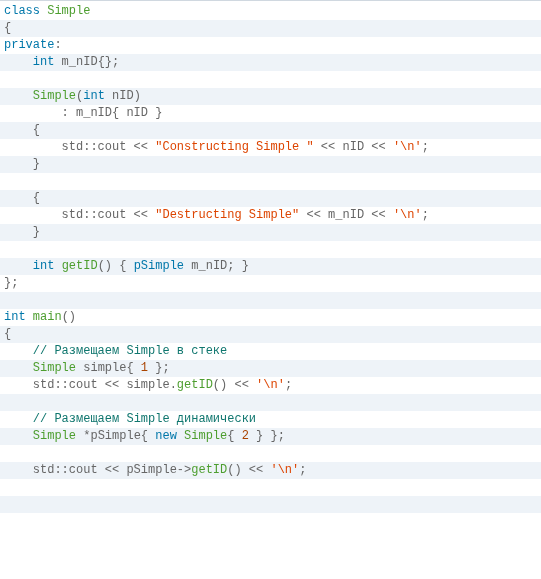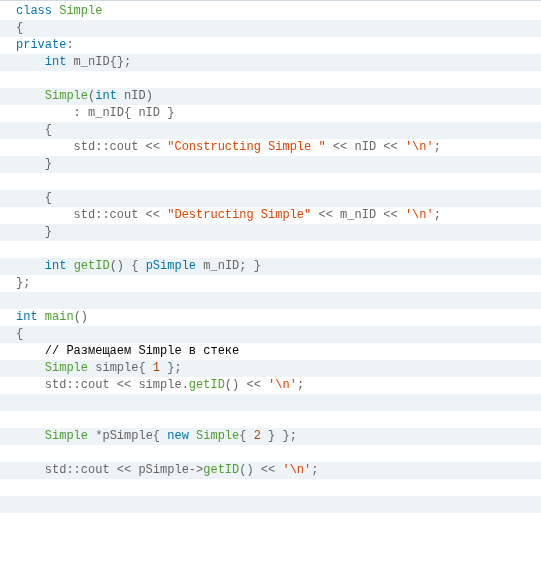--- a/index.html
+++ b/index.html
@@ -11,33 +11,33 @@
     background: #ffffff;
     color: #666666;
     width: 541px;
   }
   .code-container {
     border-top: 1px solid #d0d8e0;
     padding-top: 2px;
   }
   .line {
     white-space: pre;
-    padding-left: 16px;
+    padding-left: 4px;
   }
   .line:nth-child(even) {
     background: #eef3f8;
   }
   .line:nth-child(odd) {
     background: #ffffff;
   }
   .kw-blue { color: #0077aa; }    
   .cls-green { color: #4d9e2f; }
   .string { color: #dd4400; }
   .number { color: #aa4400; }
-  .comment { color: #000000; }
+  .comment { color: #0f766e; }
   .char { color: #dd4400; }
 </style>
 </head>
 <body>
 
 <div class="code-container" id="code-block">
     <div class="line"><span class="kw-blue">class</span><span></span><span> </span><span class="cls-green">Simple</span></div>
     <div class="line"><span>{</span></div>
     <div class="line"><span class="kw-blue">private</span><span>:</span></div>
     <div class="line"><span>    </span><span class="kw-blue">int</span><span> m_nID{};</span></div>
@@ -54,19 +54,19 @@
     <div class="line">&nbsp;</div>
     <div class="line"><span>    </span><span class="kw-blue">int</span><span> </span><span class="cls-green">getID</span><span>() { </span><span class="kw-blue">pSimple</span><span> m_nID; }</span></div>
     <div class="line"><span>};</span></div>
     <div class="line">&nbsp;</div>
     <div class="line"><span class="kw-blue">int</span><span> </span><span class="cls-green">main</span><span>()</span></div>
     <div class="line"><span>{</span></div>
     <div class="line"><span>    </span><span class="comment">// Размещаем Simple в стеке</span></div>
     <div class="line"><span>    </span><span class="cls-green">Simple</span><span> simple{ </span><span class="number">1</span><span> };</span></div>
     <div class="line"><span>    std::cout &lt;&lt; simple.</span><span class="cls-green">getID</span><span>() &lt;&lt; </span><span class="char">'\n'</span><span>;</span></div>
     <div class="line">&nbsp;</div>
-    <div class="line"><span>    </span></div>
+    <div class="line"><span>    </span><span class="comment">// Размещаем Simple динамически</span></div>
     <div class="line"><span>    </span><span class="cls-green">Simple</span><span> *pSimple{ </span><span class="kw-blue">new</span><span> </span><span class="cls-green">Simple</span><span>{ </span><span class="number">2</span><span> } };</span></div>
     <div class="line">&nbsp;</div>
     <div class="line"><span>    std::cout &lt;&lt; pSimple-&gt;</span><span class="cls-green">getID</span><span>() &lt;&lt; </span><span class="char">'\n'</span><span>;</span></div>
     <div class="line">&nbsp;</div>
     <div class="line">&nbsp;</div>
   </div>
 
 </body></html>

